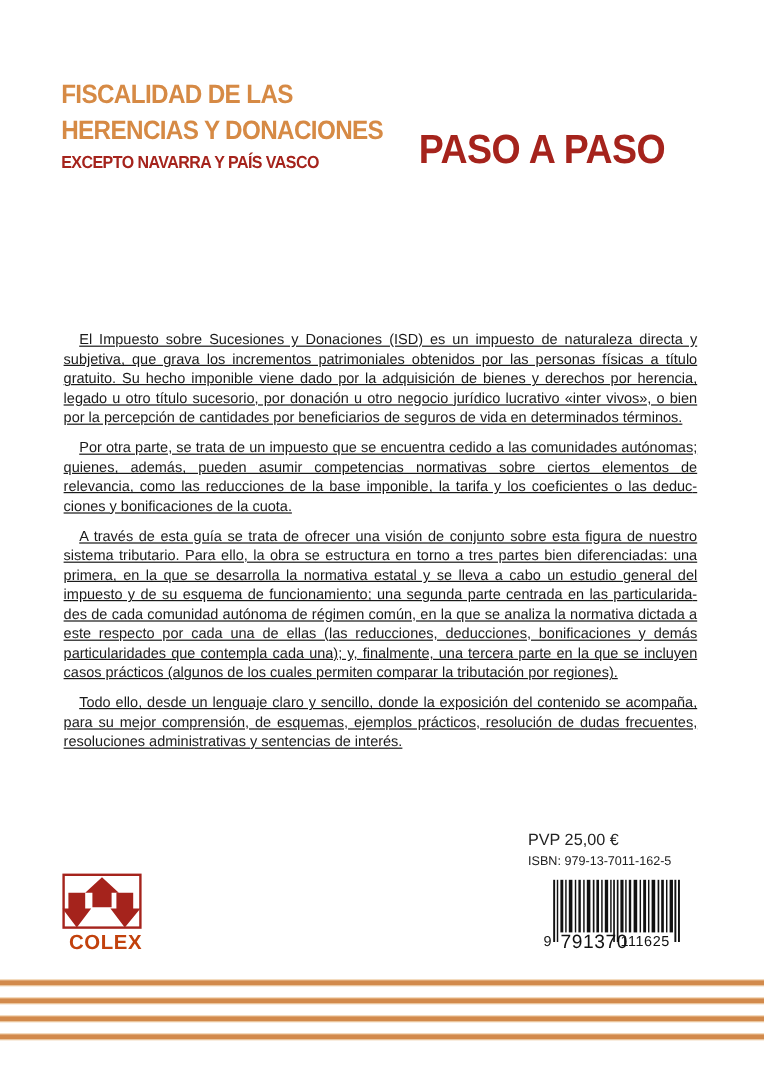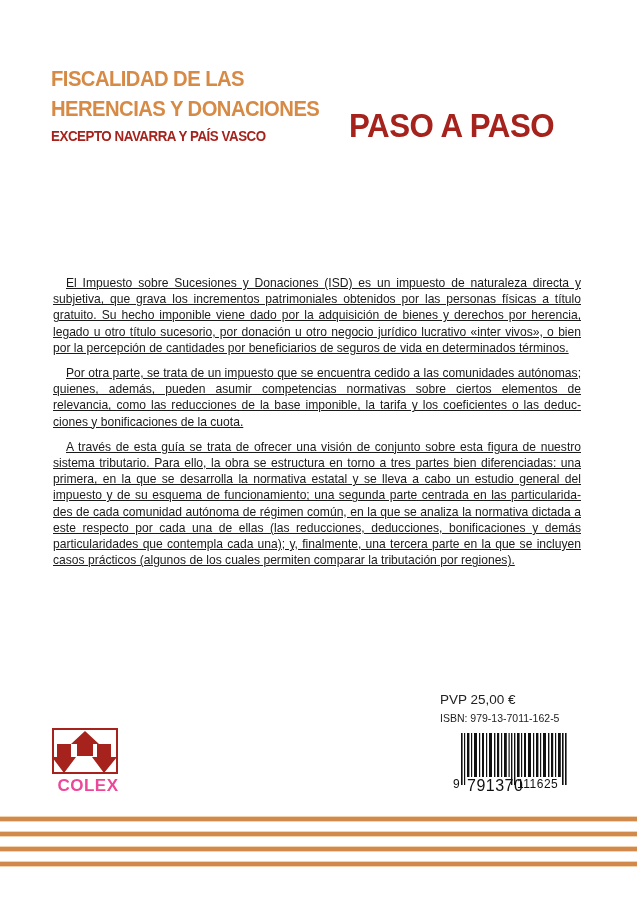--- a/index.html
+++ b/index.html
@@ -45,21 +45,21 @@
     text-align: left; font-size: 10.5px; color: #222;
   }
   .barcode { position: absolute; left: 453px; top: 733px; width: 120px; height: 58px; }
   .logo { position: absolute; left: 52px; top: 728px; width: 72px; height: 75px; }
   .logo-box {
     position: absolute; left: 0; top: 0; width: 66px; height: 46px;
     border: 2px solid #a5231c; box-sizing: border-box;
   }
   .logo-text {
     position: absolute; left: -1px; top: 48px; width: 74px;
-    text-align: center; color: #ec4899; font-weight: bold;
+    text-align: center; color: #c2410c; font-weight: bold;
     font-size: 17px; letter-spacing: 0.5px;
   }
   .stripes { position: absolute; left: 0; top: 817px; width: 637px; }
   .stripe {
     height: 4px; background: #d28a4c; margin-bottom: 11px;
     box-shadow: 0 -1px 0 #f1d3b0, 0 1px 0 #f1d3b0;
   }
 </style>
 </head>
 <body>
@@ -69,20 +69,21 @@
   <div class="title-line">HERENCIAS Y DONACIONES</div>
   <div class="subtitle">EXCEPTO NAVARRA Y PAÍS VASCO</div>
 </div>
 
 <div class="series">PASO A PASO</div>
 
 <div class="body-text">
   <p>El Impuesto sobre Sucesiones y Donaciones (ISD) es un impuesto de naturaleza directa y subjetiva, que grava los incrementos patrimoniales obtenidos por las personas físicas a título gratuito. Su hecho imponible viene dado por la adquisición de bienes y derechos por herencia, legado u otro título sucesorio, por donación u otro negocio jurídico lucrativo «inter vivos», o bien por la percepción de cantidades por beneficiarios de seguros de vida en determinados términos.</p>
   <p>Por otra parte, se trata de un impuesto que se encuentra cedido a las comunidades autóno­mas; quienes, además, pueden asumir competencias normativas sobre ciertos elementos de relevancia, como las reducciones de la base imponible, la tarifa y los coeficientes o las deduc­ciones y bonificaciones de la cuota.</p>
   <p>A través de esta guía se trata de ofrecer una visión de conjunto sobre esta figura de nuestro sistema tributario. Para ello, la obra se estructura en torno a tres partes bien diferenciadas: una primera, en la que se desarrolla la normativa estatal y se lleva a cabo un estudio general del impuesto y de su esquema de funcionamiento; una segunda parte centrada en las particularida­des de cada comunidad autónoma de régimen común, en la que se analiza la normativa dictada a este respecto por cada una de ellas (las reducciones, deducciones, bonificaciones y demás particularidades que contempla cada una); y, finalmente, una tercera parte en la que se incluyen casos prácticos (algunos de los cuales permiten comparar la tributación por regiones).</p>
+  <p>Todo ello, desde un lenguaje claro y sencillo, donde la exposición del contenido se acompaña, para su mejor comprensión, de esquemas, ejemplos prácticos, resolución de dudas frecuentes, resoluciones administrativas y sentencias de interés.</p>
 </div>
 
 <div class="price">PVP 25,00 €</div>
 <div class="isbn">ISBN: 979-13-7011-162-5</div>
 
 <div class="barcode">
   <svg width="120" height="58" viewBox="0 0 120 58">
     <g fill="#111">
       <rect x="8" y="0" width="1.6" height="52"></rect>
         <rect x="11" y="0" width="1.2" height="52"></rect>

